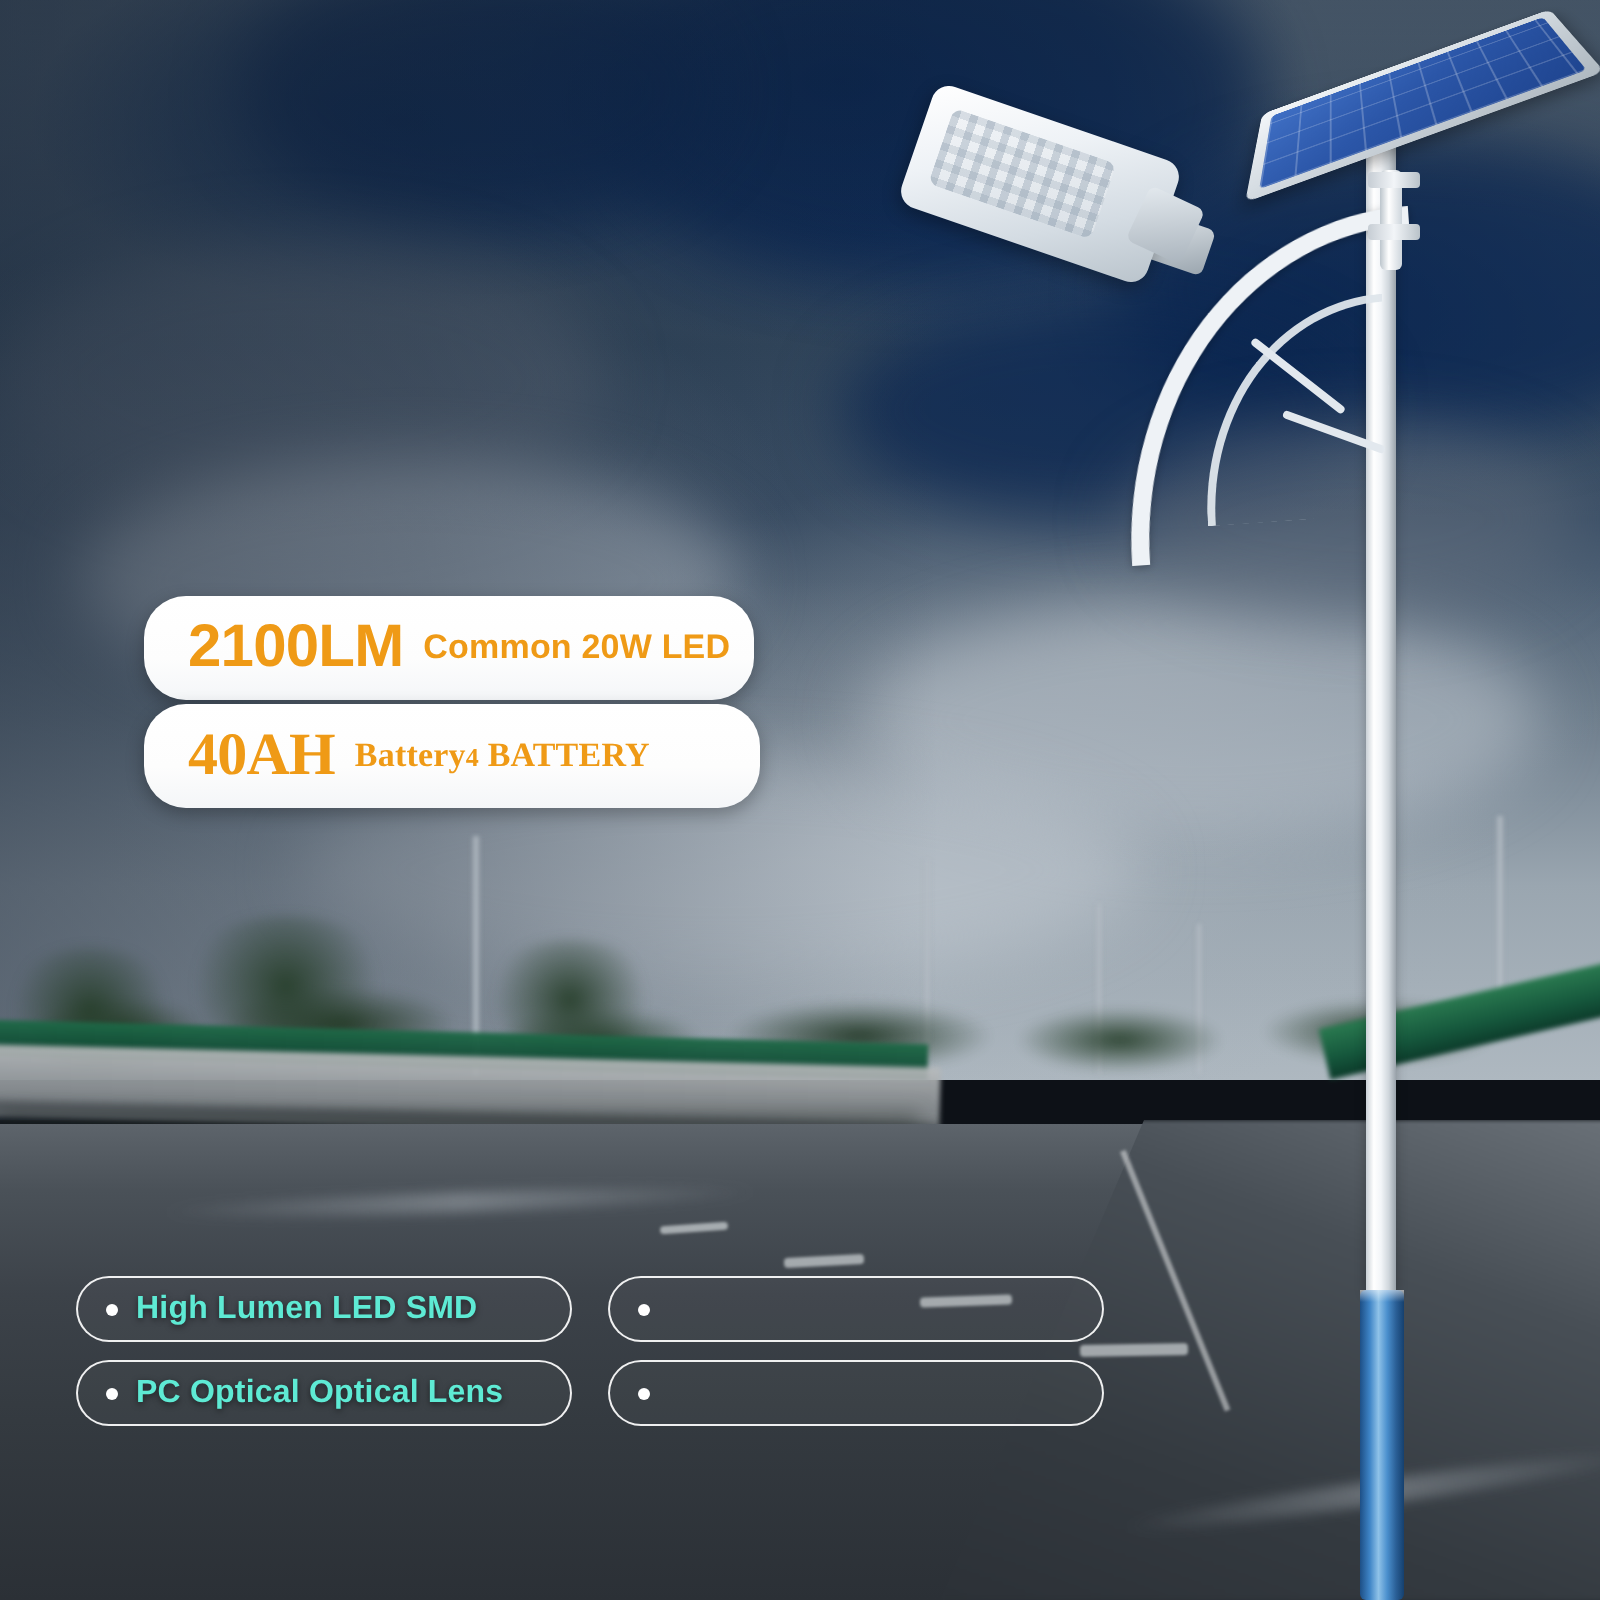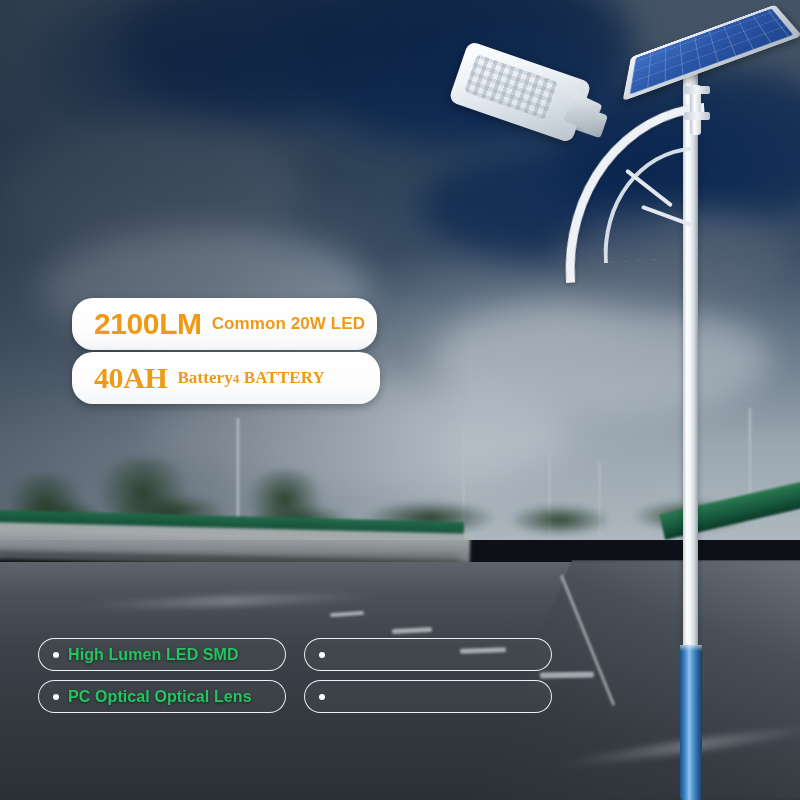--- a/index.html
+++ b/index.html
@@ -278,21 +278,21 @@
     height:33px; border:1.6px solid rgba(255,255,255,0.92);
     border-radius:17px; display:flex; align-items:center;
     padding:0 14px; white-space:nowrap;
     background:rgba(255,255,255,0.03);
   }
   .feat .dot {
     width:6px; height:6px; border-radius:50%; background:#ffffff;
     margin-right:9px; flex:none;
   }
   .feat .txt {
-    font-size:16px; font-weight:bold; color:#22c55e; letter-spacing:0.1px;
+    font-size:16px; font-weight:bold; color:#5eead4; letter-spacing:0.1px;
     text-shadow:0 1px 3px rgba(0,0,0,0.5);
   }
   .feat .txt .sub { font-size:12px; }
 </style>
 </head>
 <body>
 
 <div class="poster">
 
   <div class="sky"></div>

